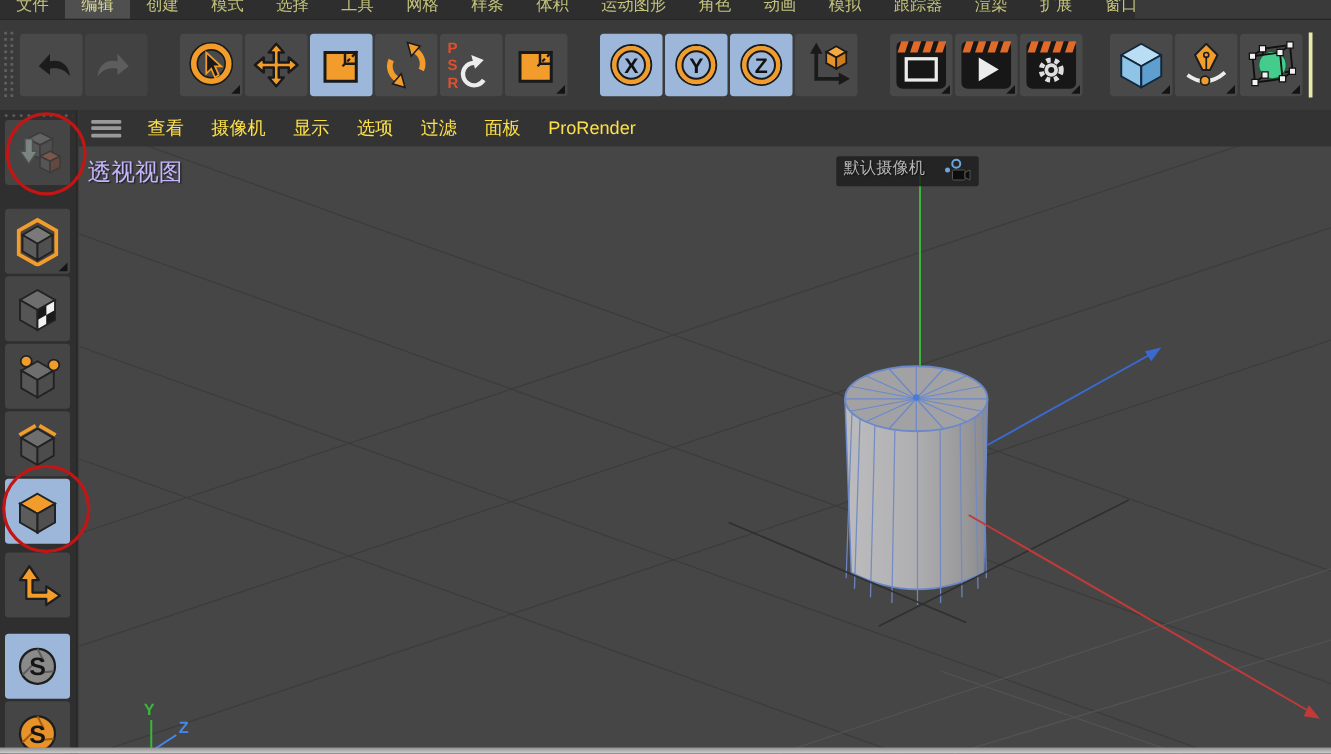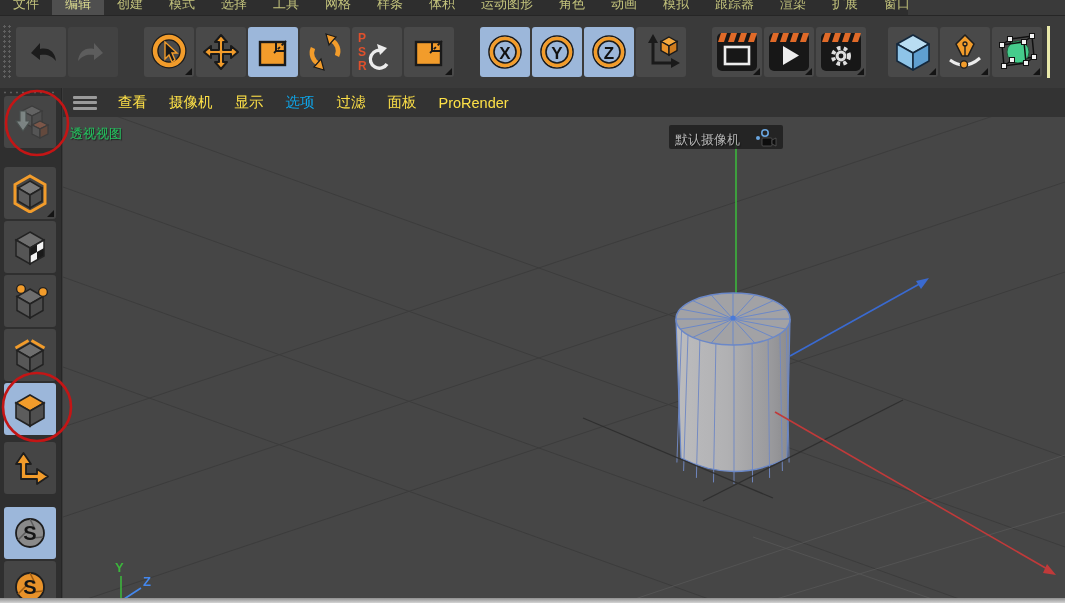--- a/index.html
+++ b/index.html
@@ -32,24 +32,24 @@
   .sb-handle { position:absolute; left:2px; top:2px; width:56px; height:6px; background-image:radial-gradient(#5e5e5e 1px, transparent 1.4px); background-size:6px 5px; }
   .sb { position:absolute; left:4px; width:52px; height:52px; background:#454545; border-radius:3px; }
   .sb.active { background:#9cb7da; }
   .sb svg { position:absolute; left:6px; top:6px; }
 
   
   .vp-menubar { position:absolute; left:63px; top:88px; width:1002px; height:29px; background:#333333; display:flex; align-items:center; z-index:6; }
   .vp-burger { width:24px; height:14px; margin:0 10px 0 10px; display:flex; flex-direction:column; justify-content:space-between; }
   .vp-burger i { display:block; height:3px; background:#9a9a9a; border-radius:1px; }
   .vp-item { padding:0 11px; font-size:14.5px; color:#fde047; white-space:nowrap; }
-  .vp-item.hl { color:#0ea5e9; }
+  .vp-item.hl { color:#fde047; }
   .viewport { position:absolute; left:63px; top:117px; width:1002px; height:486px; background:#464646; overflow:hidden; }
-  .view-label { position:absolute; left:7px; top:8px; font-size:13px; color:#22c55e; text-shadow:1px 1px 1px rgba(0,0,0,.6); }
-  .cam-label { position:absolute; left:606px; top:8px; height:24px; background:rgba(30,30,30,.85); border-radius:2px; display:flex; align-items:flex-end; padding:0 6px; }
+  .view-label { position:absolute; left:7px; top:8px; font-size:19px; color:#c4b5fd; text-shadow:1px 1px 1px rgba(0,0,0,.6); }
+  .cam-label { position:absolute; left:606px; top:8px; height:24px; background:rgba(30,30,30,.85); border-radius:2px; display:flex; align-items:flex-start; padding:0 6px; }
   .cam-label span { font-size:13px; color:#b4b4b4; text-shadow:1px 1px 1px rgba(0,0,0,.5); }
   .cam-label svg { margin-left:5px; }
 
   
   .annotations { position:absolute; left:0; top:0; width:1065px; height:603px; z-index:60; pointer-events:none; }
   .bottom-strip { position:absolute; left:0; top:598px; width:1065px; height:5px; background:linear-gradient(#8f8f8f,#d4d4d4); z-index:55; }
 </style>
 </head>
 <body>
 

